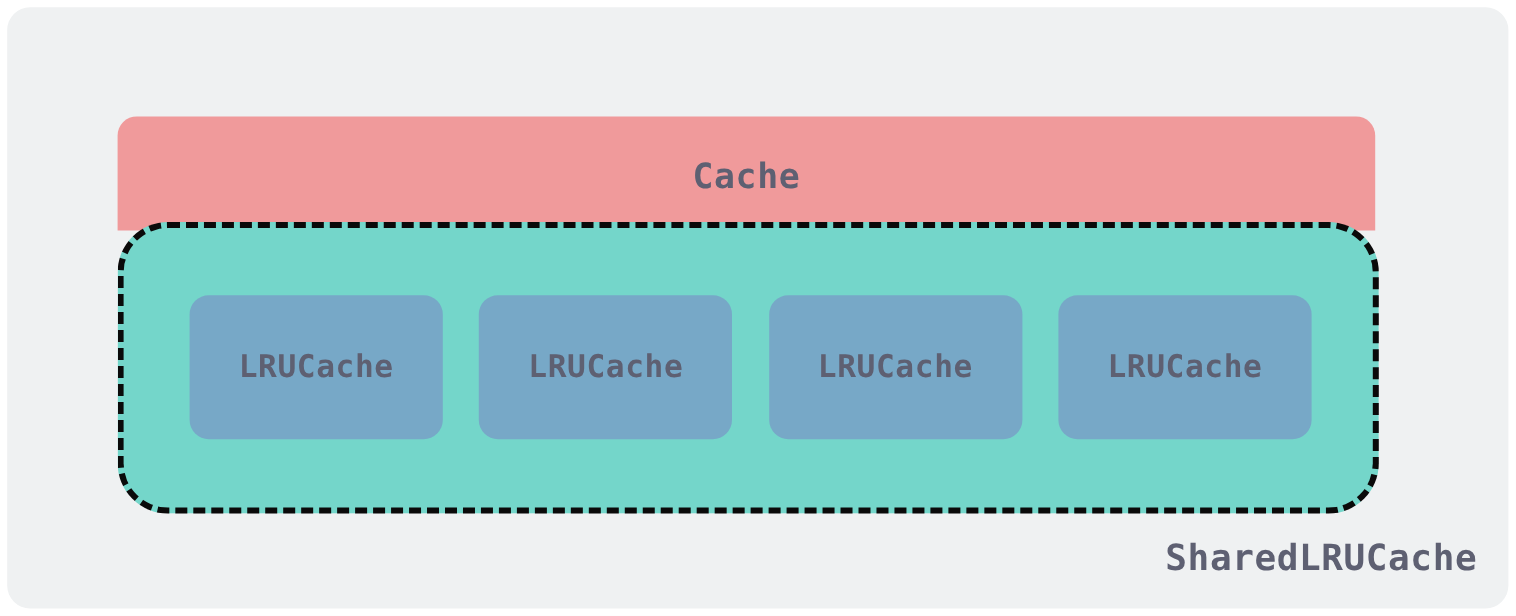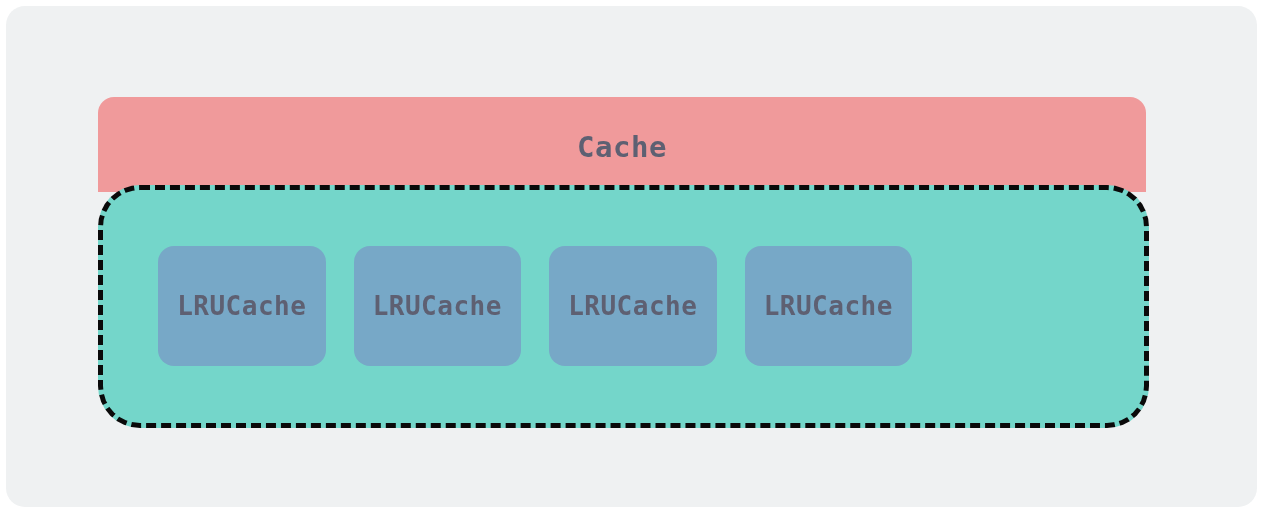--- a/index.html
+++ b/index.html
@@ -82,21 +82,21 @@
     color: #5e6072;
     line-height: 1;
     white-space: nowrap;
   }
 
   
   .shard-row {
     position: absolute;
     left: 55px;
     top: 56px;
-    width: 754px;
+    width: 935px;
     height: 120px;
     display: flex;
     flex-direction: row;
     justify-content: space-between;
     align-items: stretch;
     gap: 28px;
   }
 
   .lru-box {
     width: 211px;
@@ -160,16 +160,17 @@
 
         <div class="lru-box">
           <span class="lru-box-label">LRUCache</span>
         </div>
 
       </div>
 
 
     </div>
 
+    <div class="outer-caption">SharedLRUCache</div>
 
   </div>
 
 </div>
 
 </body></html>

